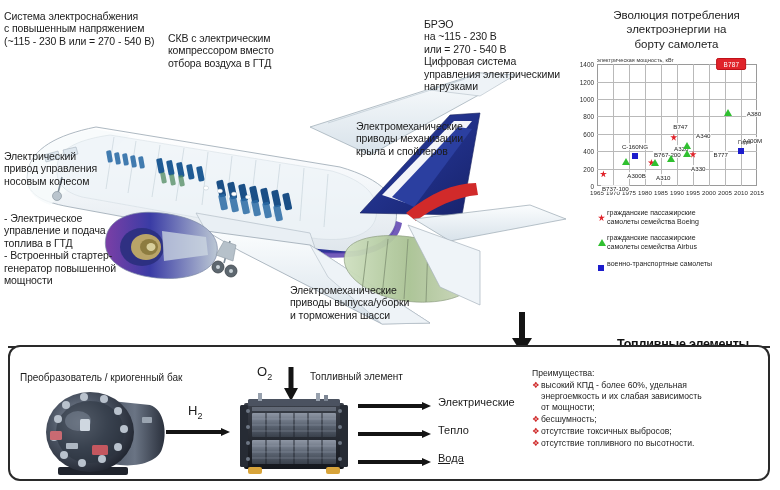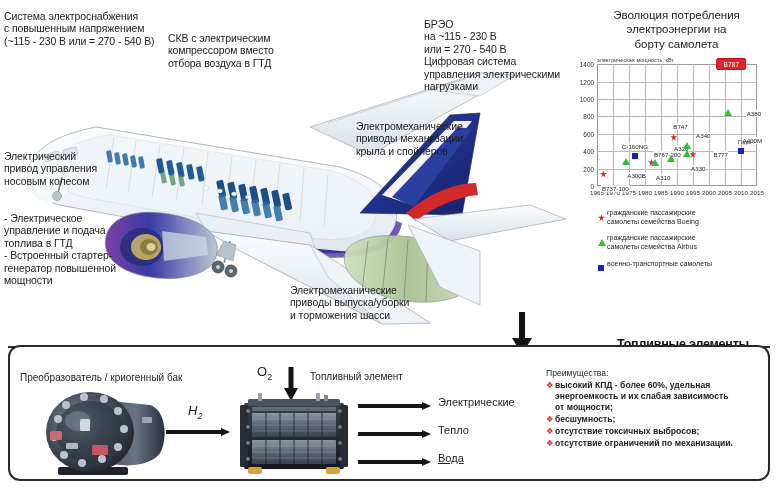--- a/index.html
+++ b/index.html
@@ -240,40 +240,40 @@
     border-left: 9px solid #141414;
   }
   .out-label {
     position: absolute;
     font-size: 11px;
     color: #1c1c1c;
     white-space: nowrap;
   }
   #adv {
     position: absolute;
-    left: 546px;
+    left: 532px;
     top: 368px;
     width: 230px;
     font-size: 8.6px;
     line-height: 1.28;
     color: #1c1c1c;
   }
   #adv .adv-head { margin-bottom: 1px; }
   .adv-item {
     display: flex;
     align-items: flex-start;
     margin-bottom: 1px;
   }
   .adv-bullet {
     color: #cf2b2b;
     flex: 0 0 9px;
     font-size: 8.5px;
     line-height: 1.3;
   }
-  .adv-text { flex: 1; white-space: pre-line; font-weight: bold; }
+  .adv-text { flex: 1; white-space: pre-line; }
 </style>
 </head>
 <body>
 
 <div id="page">
 
   <div id="aircraft">
     <svg width="600" height="270" viewBox="0 0 600 270" xmlns="http://www.w3.org/2000/svg">
       <defs>
         <linearGradient id="fuse" x1="0" y1="0" x2="0" y2="1">
@@ -654,21 +654,21 @@
           <circle cx="22" cy="50" r="4"></circle>
         </g>
         <rect x="18" y="44" width="12" height="9" rx="1.5" fill="#c96a72"></rect>
         <rect x="60" y="58" width="16" height="10" rx="1.5" fill="#c4575f"></rect>
         <rect x="48" y="32" width="10" height="12" rx="1.5" fill="#cfd7e0"></rect>
         <rect x="34" y="56" width="12" height="6" rx="1" fill="#aeb7c2"></rect>
         <rect x="110" y="30" width="10" height="6" rx="1" fill="#9aa4b0"></rect>
       </svg>
     </div>
 
-    <div class="panel-label big-sub" style="left:178px; top:56px;font-style:italic;"><span>H</span><sub>2</sub></div>
+    <div class="panel-label big-sub" style="left:178px; top:56px;"><span>H</span><sub>2</sub></div>
     <div class="flow-arrow" style="left:156px; top:81px; width:64px;">
       <div class="bar" style="width:55px;"></div>
       <div class="head" style="left:55px;"></div>
     </div>
 
     <div class="panel-label big-sub" style="left:247px; top:17px;"><span>O</span><sub>2</sub></div>
     <div style="position:absolute; left:274px; top:20px; width:14px; height:34px;">
       <svg width="14" height="34" viewBox="0 0 14 34" xmlns="http://www.w3.org/2000/svg">
         <rect x="4.5" y="0" width="5" height="23" fill="#141414"></rect>
         <path d="M0 21 L14 21 L7 34 Z" fill="#141414"></path>
@@ -766,18 +766,18 @@
         <div class="adv-item">
           <span class="adv-bullet">❖</span>
           <span class="adv-text">бесшумность;</span>
         </div>
         <div class="adv-item">
           <span class="adv-bullet">❖</span>
           <span class="adv-text">отсутствие токсичных выбросов;</span>
         </div>
         <div class="adv-item">
           <span class="adv-bullet">❖</span>
-          <span class="adv-text">отсутствие ограничений по механизации.</span>
+          <span class="adv-text">отсутствие топливного по высотности.</span>
         </div>
       </div>
   </div>
 
 </div>
 
 </body></html>

